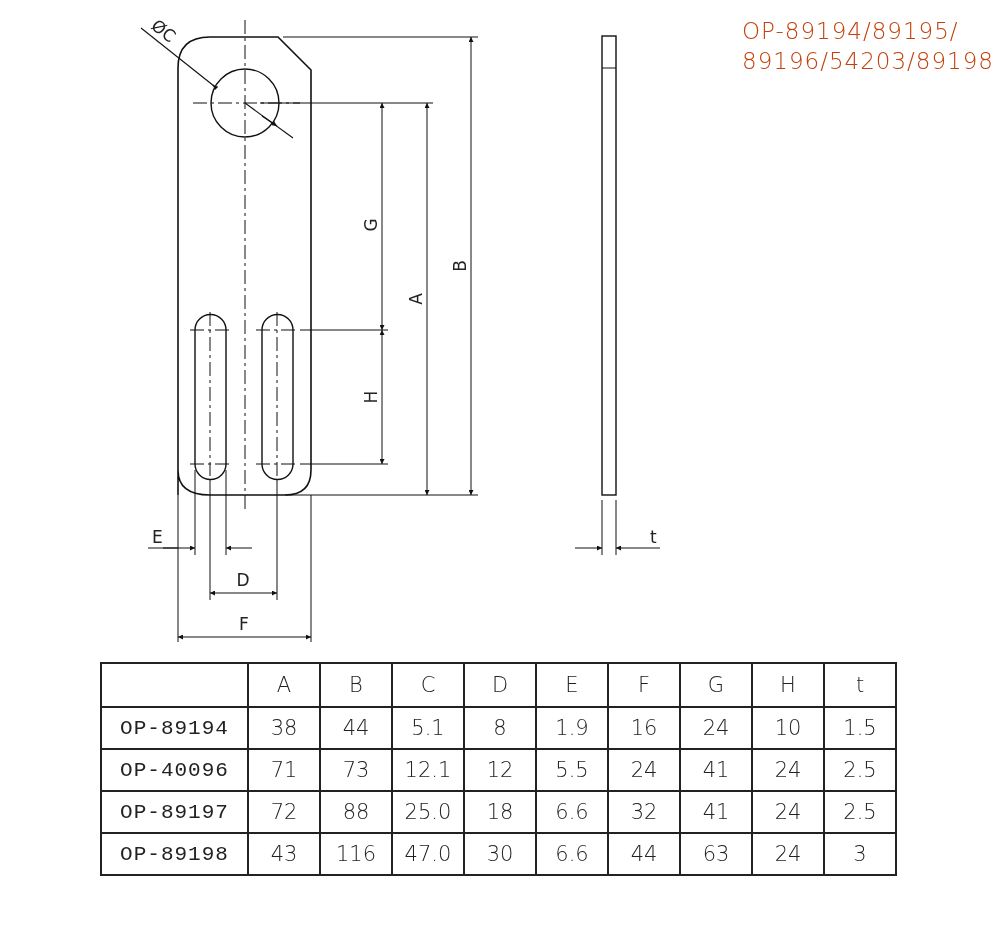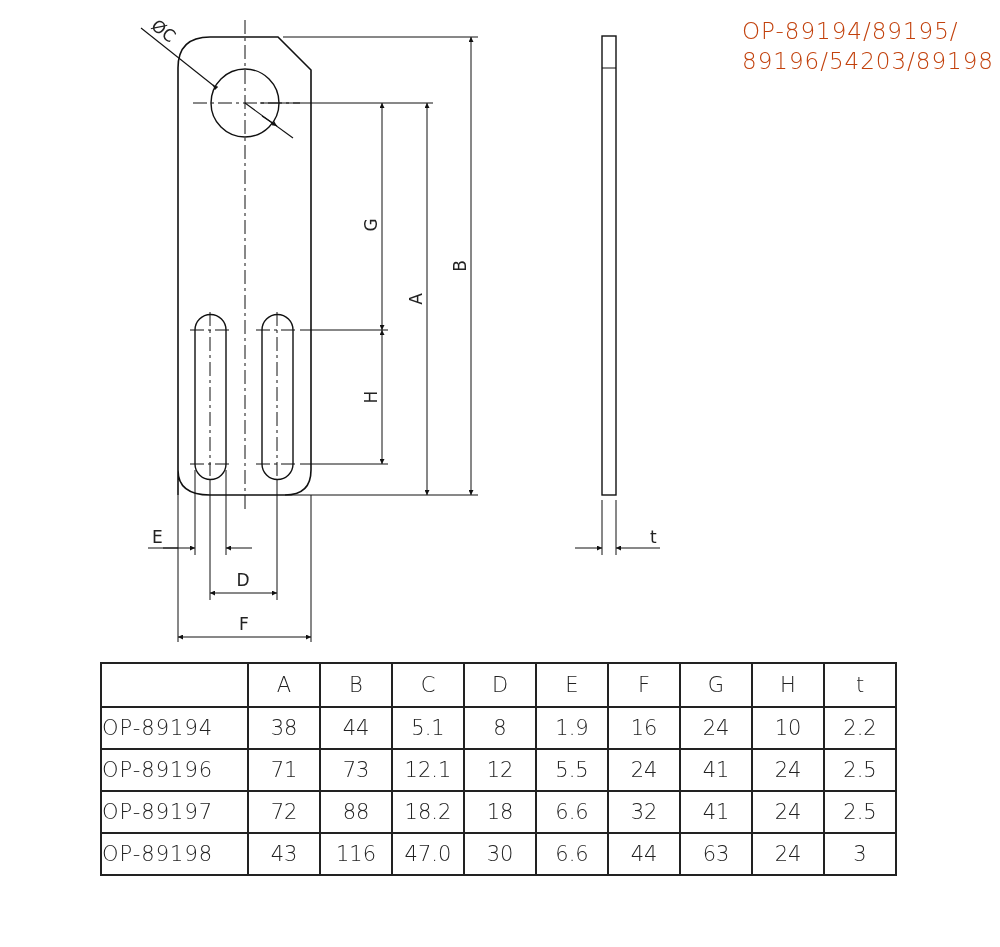--- a/index.html
+++ b/index.html
@@ -7,21 +7,21 @@
          font-family: "DejaVu Sans", sans-serif; color: #111; }
   #drawing { position: absolute; left: 0; top: 0; }
   .title-block { position: absolute; left: 742px; top: 16px; font-size: 23px; line-height: 30px;
                  letter-spacing: 1px; font-weight: 300; color: #c2410c; }
   .title-block div { white-space: nowrap; }
   table.spec { position: absolute; left: 100px; top: 662px; border-collapse: collapse;
                font-size: 21px; font-weight: 300; color: #222; }
   table.spec td, table.spec th { border: 2px solid #222; height: 40px; text-align: center;
                font-weight: 300; padding: 0; }
   table.spec th { height: 42px; }
-  table.spec .rowhead { text-align: left; letter-spacing: 1px; }
+  table.spec .rowhead { text-align: center; letter-spacing: 1px; font-family: Liberation Mono, monospace; }
   .lbl { font-family: "DejaVu Sans", sans-serif; font-size: 17px; fill: #222; }
 </style>
 </head>
 <body>
 
 <svg id="drawing" width="1000" height="660" viewBox="0 0 1000 660" xmlns="http://www.w3.org/2000/svg">
   <defs>
     <marker id="arr" viewBox="0 0 10 10" refX="10" refY="5" markerWidth="9" markerHeight="5" orient="auto-start-reverse" markerUnits="userSpaceOnUse">
       <path d="M0,0 L10,5 L0,10 z" fill="#111"></path>
     </marker>
@@ -138,39 +138,39 @@
     <tr>
       <td class="rowhead">OP-89194</td>
       <td>38</td>
       <td>44</td>
       <td>5.1</td>
       <td>8</td>
       <td>1.9</td>
       <td>16</td>
       <td>24</td>
       <td>10</td>
-      <td>2.2</td>
+      <td>1.5</td>
     </tr>
     <tr>
-      <td class="rowhead">OP-89196</td>
+      <td class="rowhead">OP-40096</td>
       <td>71</td>
       <td>73</td>
       <td>12.1</td>
       <td>12</td>
       <td>5.5</td>
       <td>24</td>
       <td>41</td>
       <td>24</td>
       <td>2.5</td>
     </tr>
     <tr>
       <td class="rowhead">OP-89197</td>
       <td>72</td>
       <td>88</td>
-      <td>18.2</td>
+      <td>25.0</td>
       <td>18</td>
       <td>6.6</td>
       <td>32</td>
       <td>41</td>
       <td>24</td>
       <td>2.5</td>
     </tr>
     <tr>
       <td class="rowhead">OP-89198</td>
       <td>43</td>

